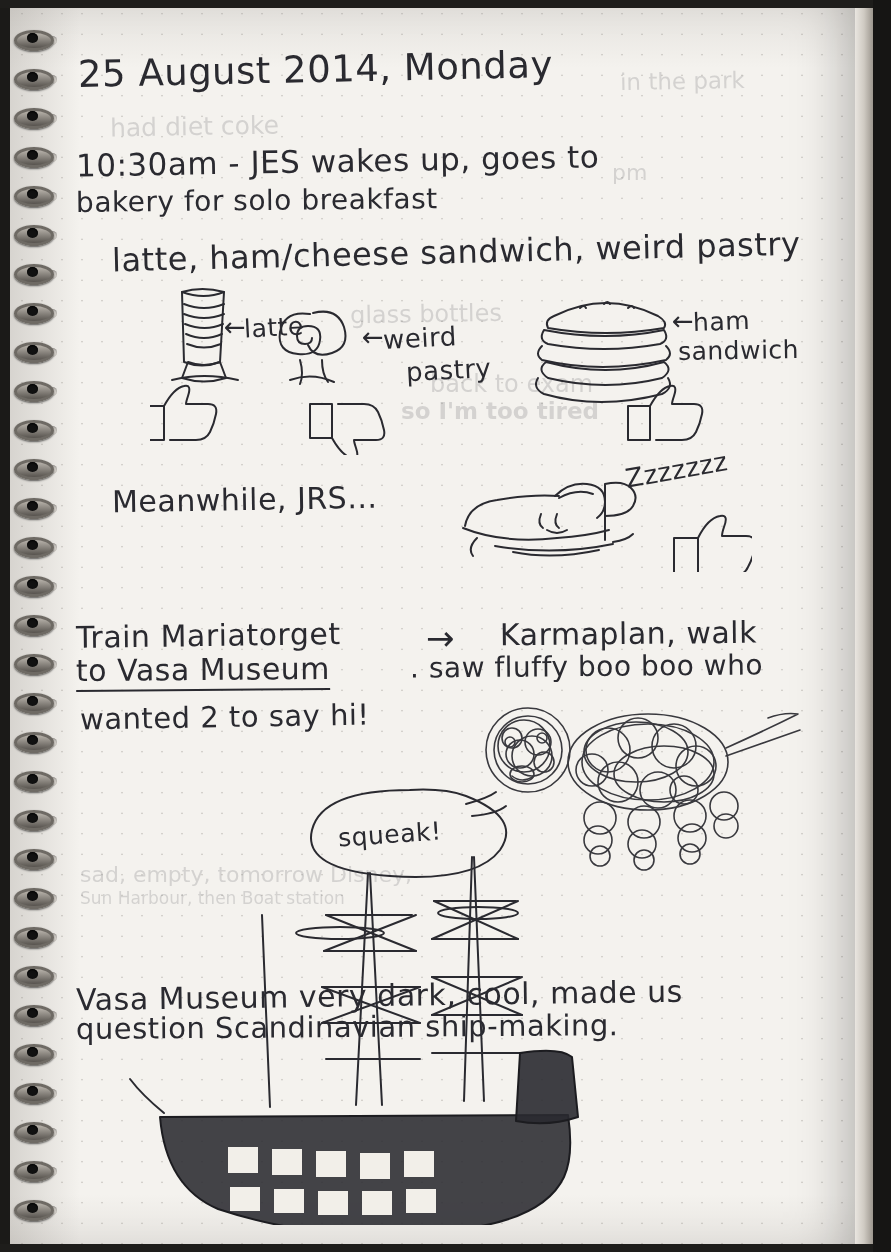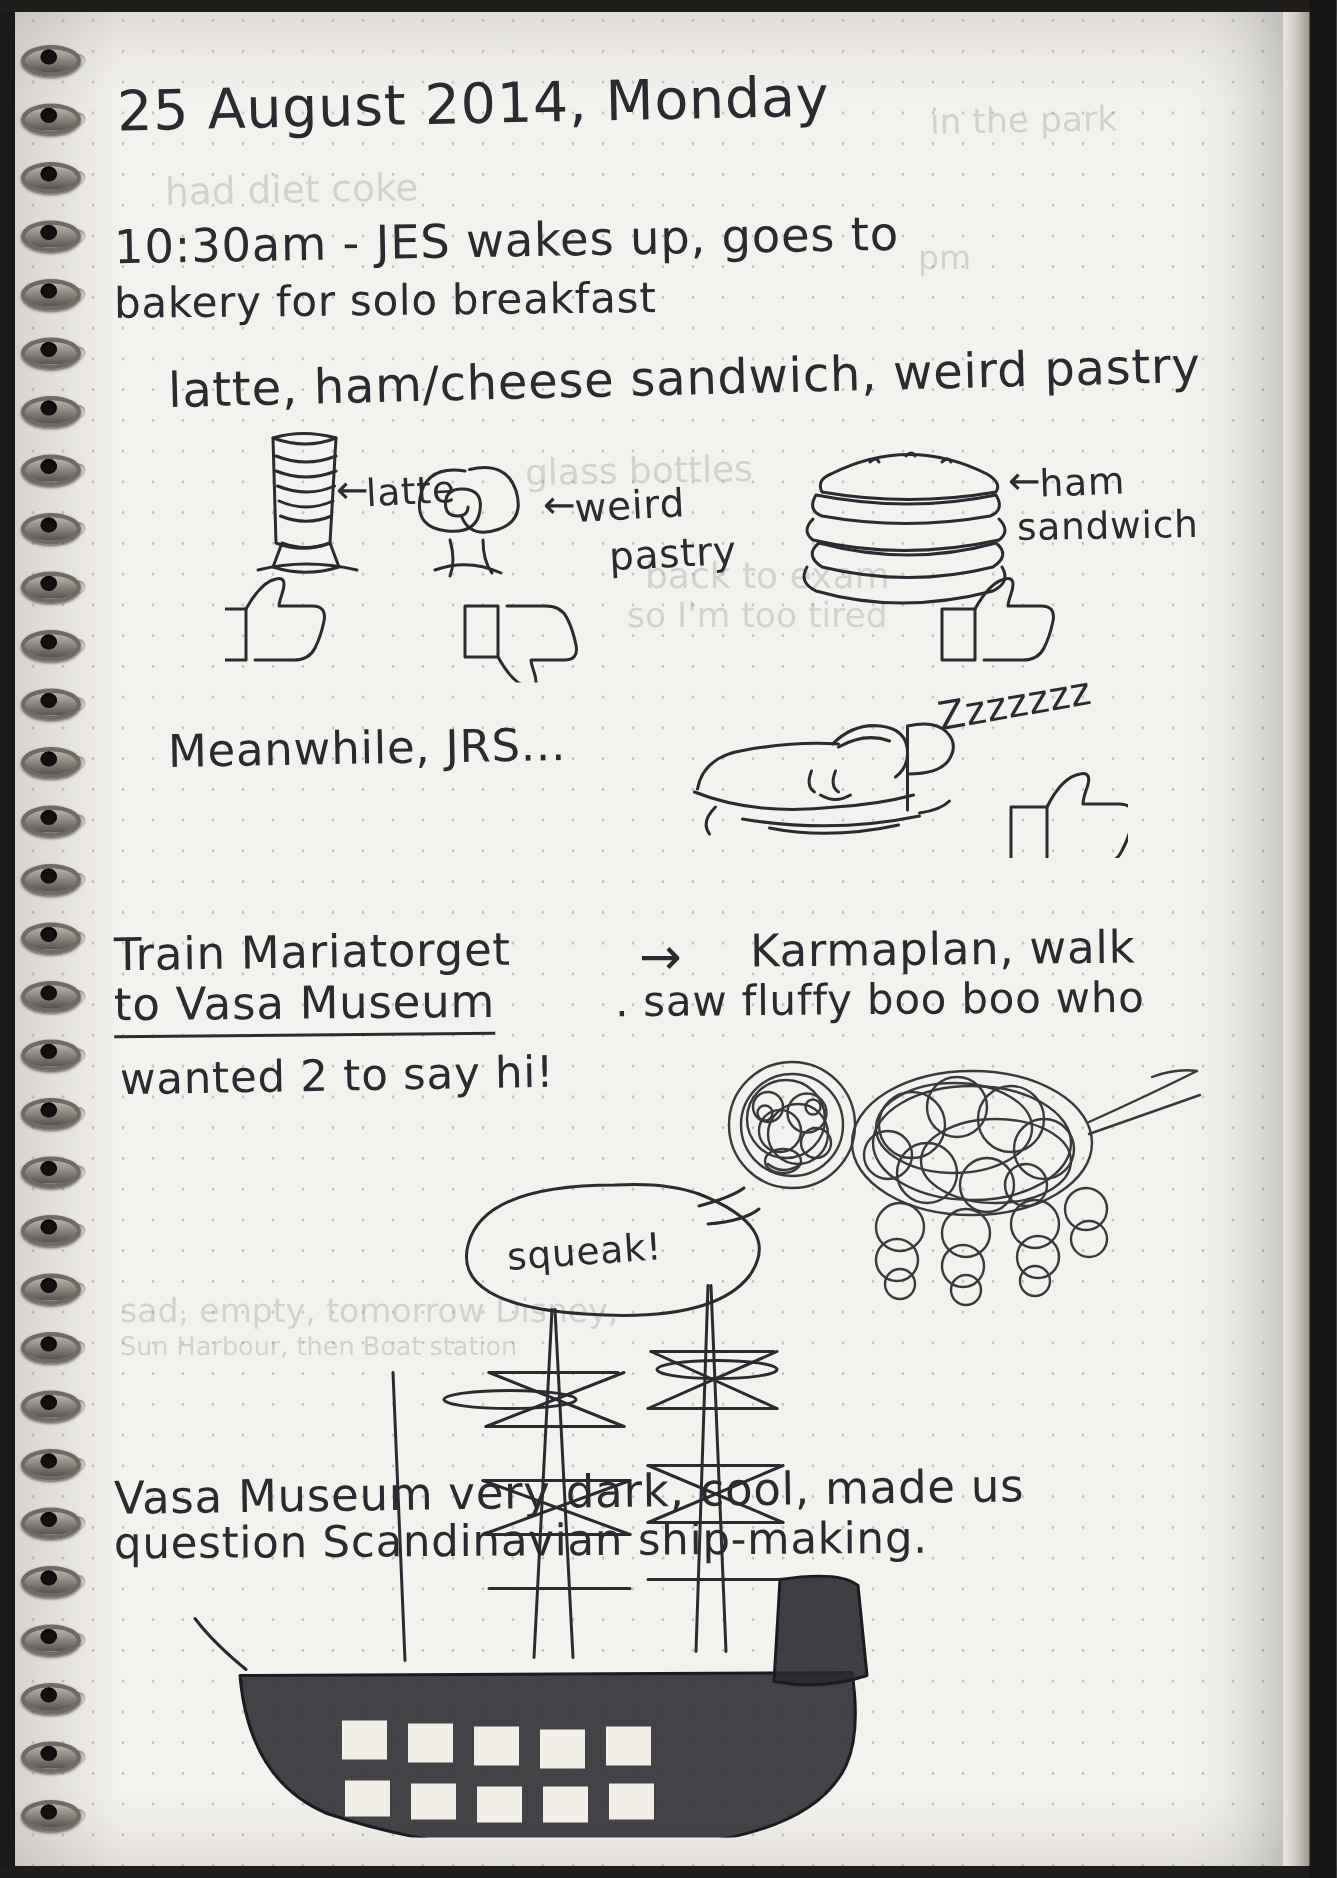--- a/index.html
+++ b/index.html
@@ -153,21 +153,21 @@
 
   <div id="page-edge"></div>
 
   <div id="paper"></div>
 
   <div class="ghost" style="left:620px; top:68px;  font-size:23px; transform:rotate(-1deg);">in the park</div>
   <div class="ghost" style="left:110px; top:112px; font-size:25px; transform:rotate(-1deg);">had diet coke</div>
   <div class="ghost" style="left:612px; top:160px; font-size:22px;">pm</div>
   <div class="ghost" style="left:350px; top:300px; font-size:24px; transform:rotate(-1deg);">glass bottles</div>
   <div class="ghost" style="left:430px; top:370px; font-size:24px;">back to exam</div>
-  <div class="ghost" style="left:418px; top:398px; font-size:23px;">so I'm too tired</div>
+  <div class="ghost" style="left:401px; top:398px; font-size:23px;font-weight:bold;">so I'm too tired</div>
   <div class="ghost" style="left:80px;  top:862px; font-size:22px;">sad, empty, tomorrow Disney,</div>
   <div class="ghost" style="left:80px;  top:888px; font-size:17px;">Sun Harbour, then Boat station</div>
 
   <div id="ink">
 
     <div class="hw" style="left:78px; top:48px; font-size:37px; transform:rotate(-1.2deg);">25 August 2014,  Monday</div>
 
     <div class="hw" style="left:76px; top:143px; font-size:31px; transform:rotate(-1deg);">10:30am - JES wakes up, goes to</div>
     <div class="hw" style="left:76px; top:184px; font-size:28px; transform:rotate(-0.6deg);">bakery for solo breakfast</div>
 

